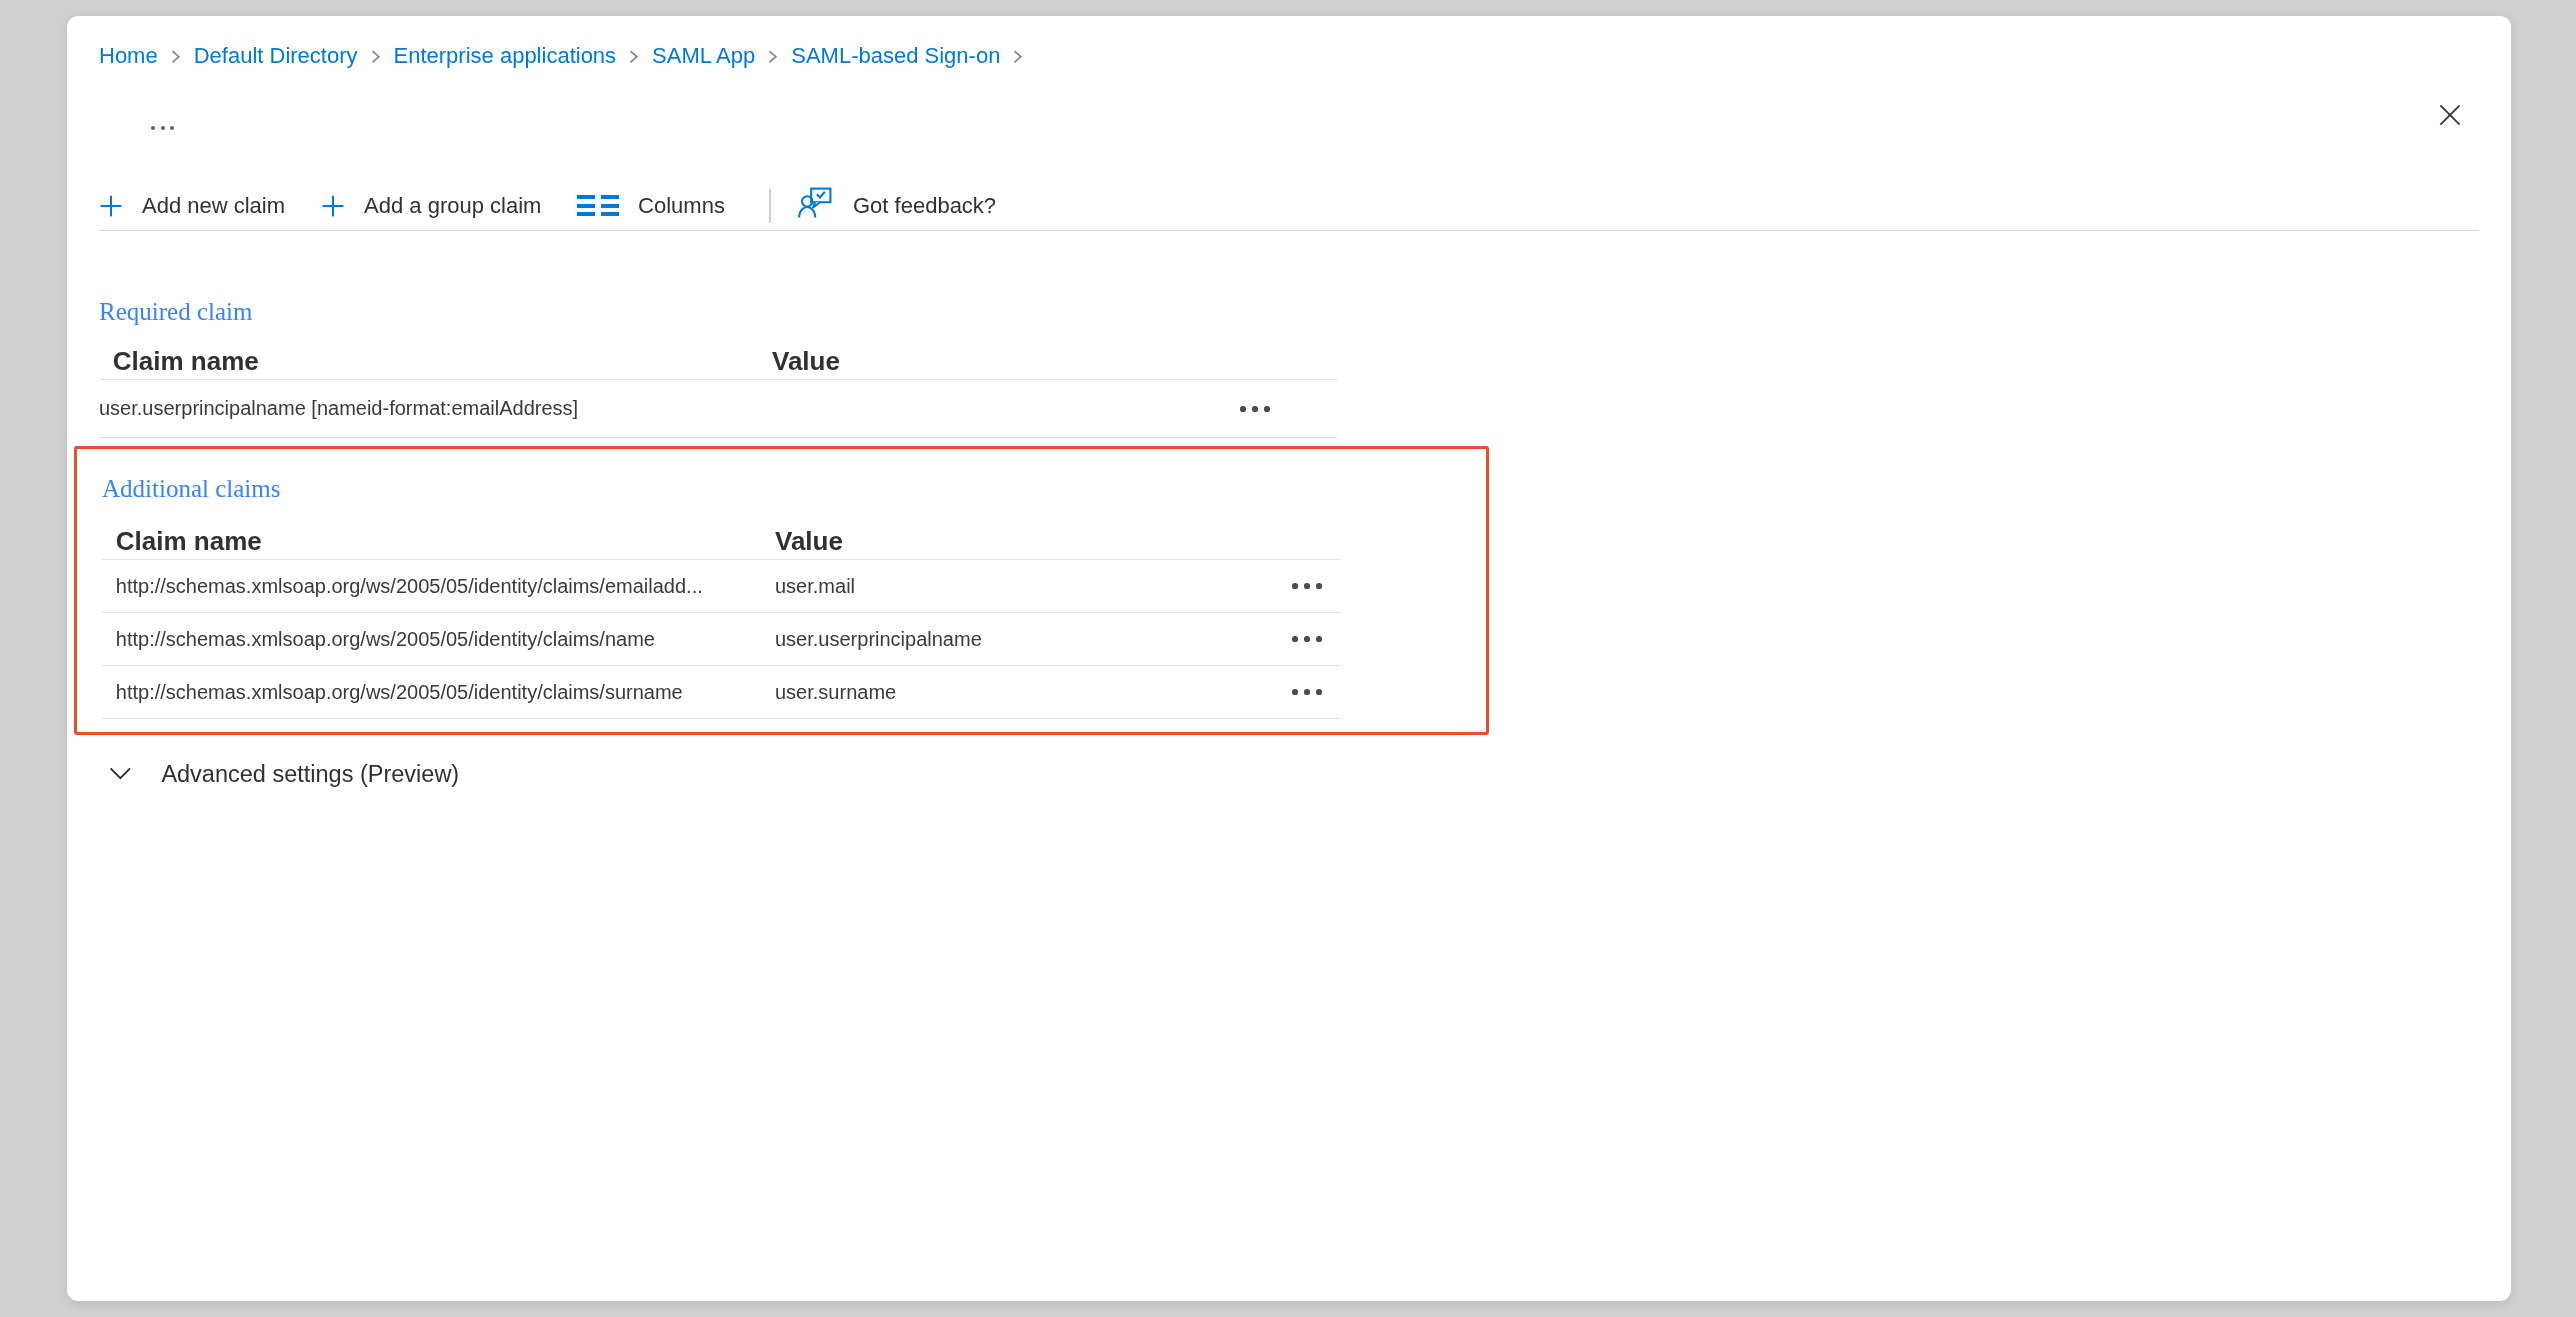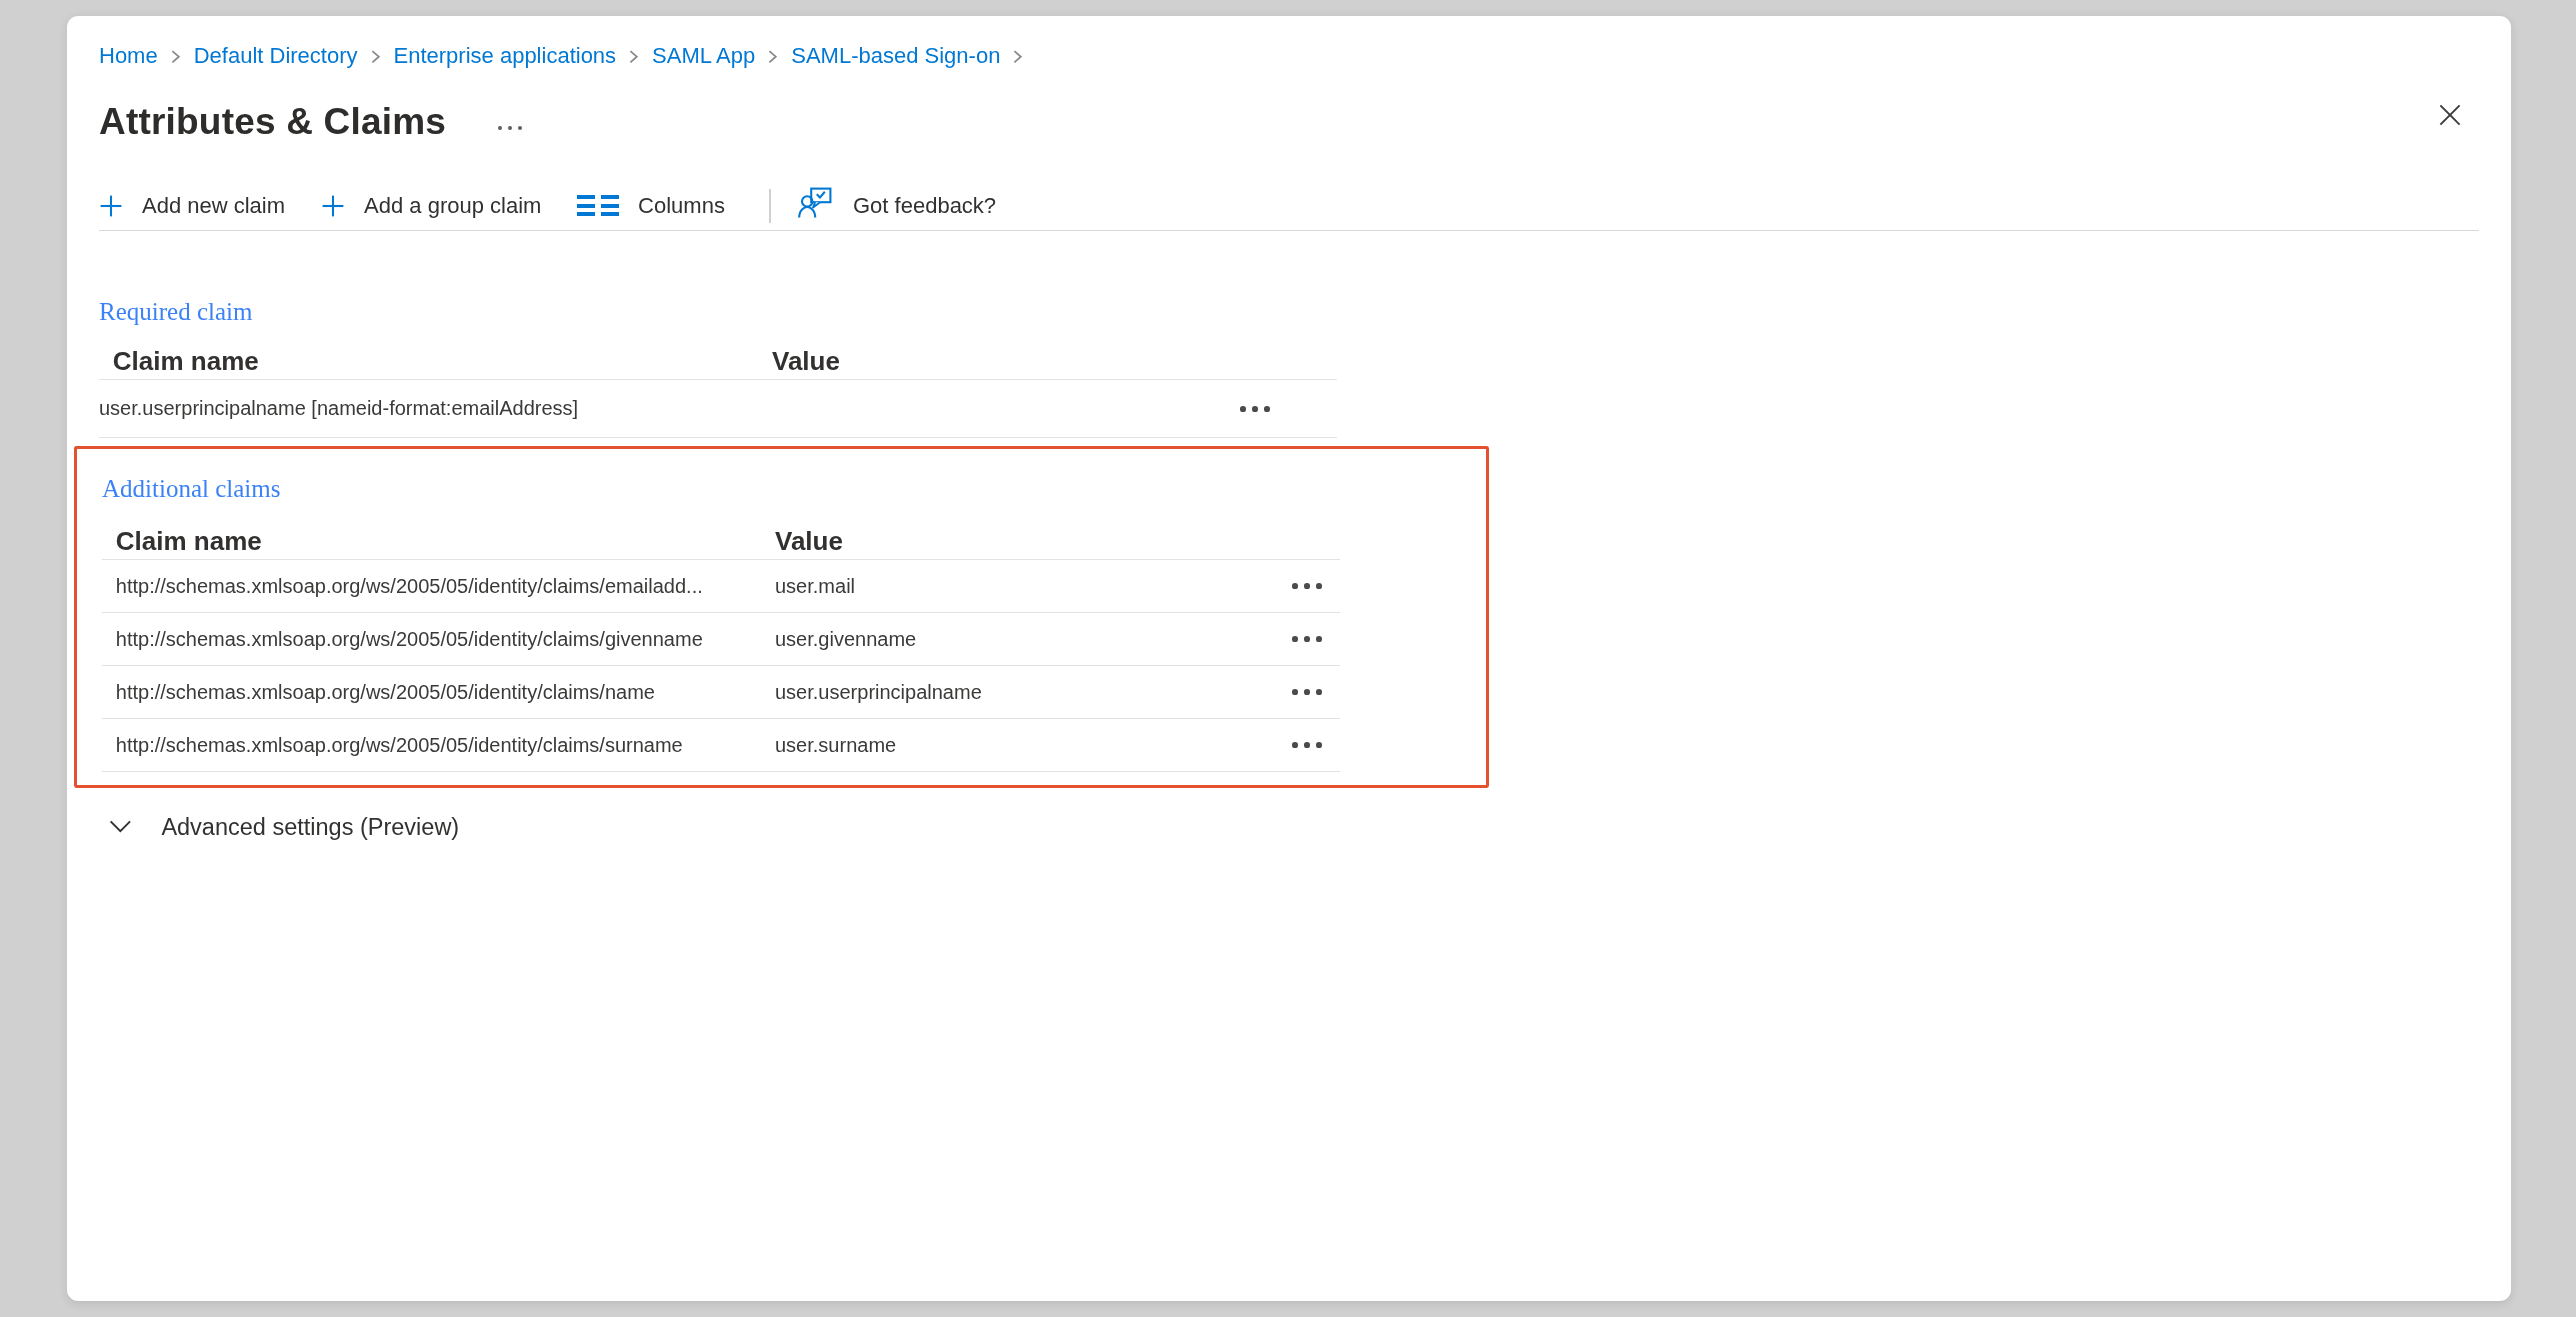--- a/index.html
+++ b/index.html
@@ -102,21 +102,20 @@
     </span>
     <a class="crumb">SAML-based Sign-on</a>
     <span class="crumb-sep">
       <svg width="12" height="19.4" viewBox="0 0 15 24">
           <polyline points="3,5 11,12 3,19" fill="none" stroke="#8a8886" stroke-width="2.2"></polyline>
         </svg>
     </span>
   </nav>
 
   <div class="title-row">
-    <h1 class="page-title">Attributes &amp; Claims</h1>
     <span class="more-dots">
         <i></i>
         <i></i>
         <i></i>
       </span>
   </div>
 
   <button class="close-btn">
     <span>
       <svg width="24" height="24" viewBox="0 0 30 30">
@@ -205,29 +204,20 @@
       <div class="t-row t-body-row">
         <span class="td td-claim">http://schemas.xmlsoap.org/ws/2005/05/identity/claims/emailadd...</span>
         <span class="td">user.mail</span>
         <button class="row-more">
             <i></i>
             <i></i>
             <i></i>
           </button>
       </div>
       <div class="t-row t-body-row">
-        <span class="td td-claim">http://schemas.xmlsoap.org/ws/2005/05/identity/claims/givenname</span>
-        <span class="td">user.givenname</span>
-        <button class="row-more">
-            <i></i>
-            <i></i>
-            <i></i>
-          </button>
-      </div>
-      <div class="t-row t-body-row">
         <span class="td td-claim">http://schemas.xmlsoap.org/ws/2005/05/identity/claims/name</span>
         <span class="td">user.userprincipalname</span>
         <button class="row-more">
             <i></i>
             <i></i>
             <i></i>
           </button>
       </div>
       <div class="t-row t-body-row">
         <span class="td td-claim">http://schemas.xmlsoap.org/ws/2005/05/identity/claims/surname</span>

